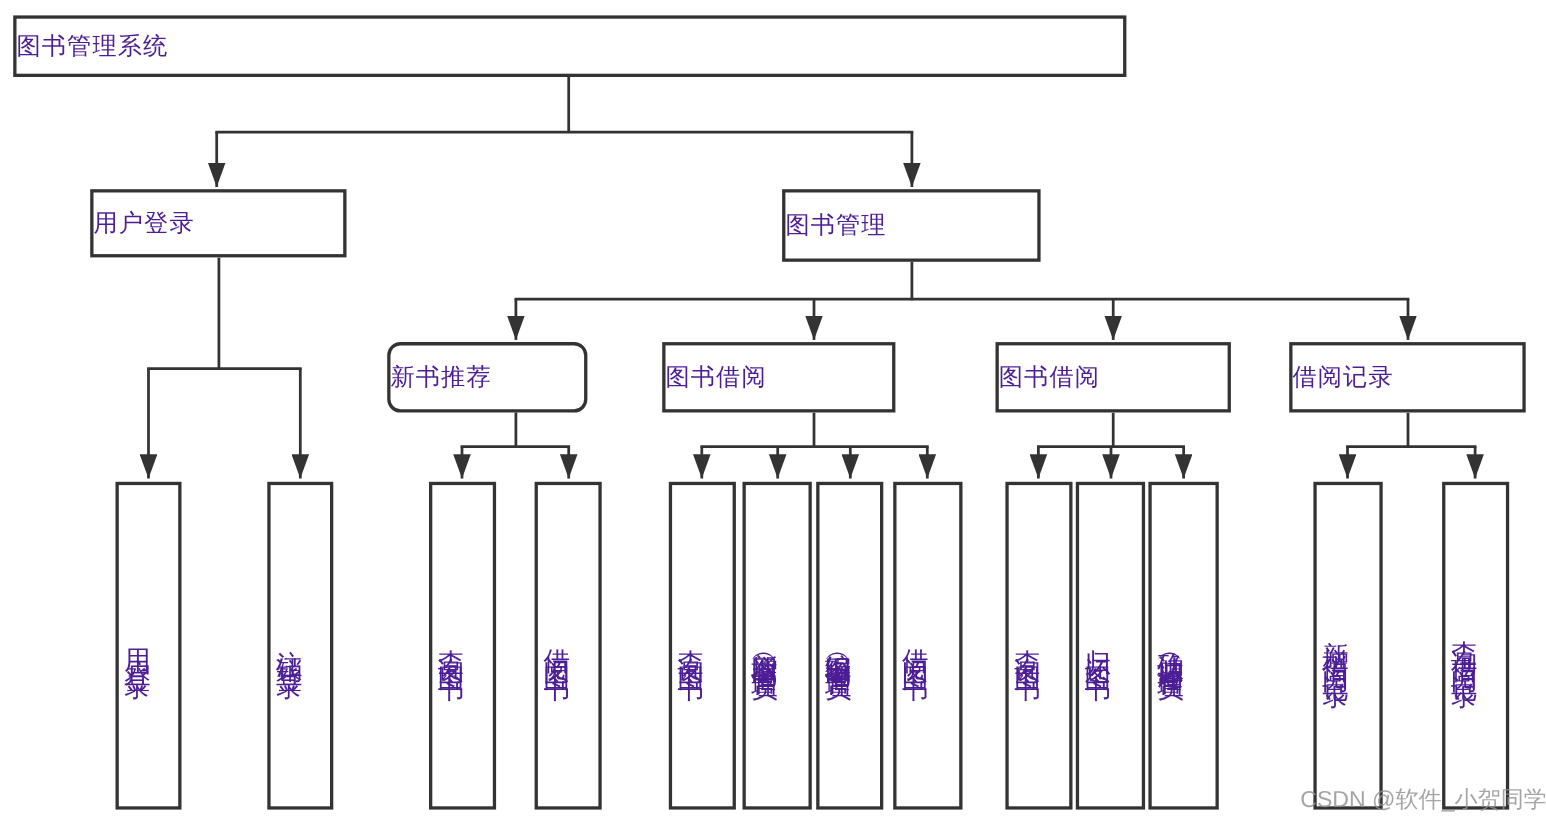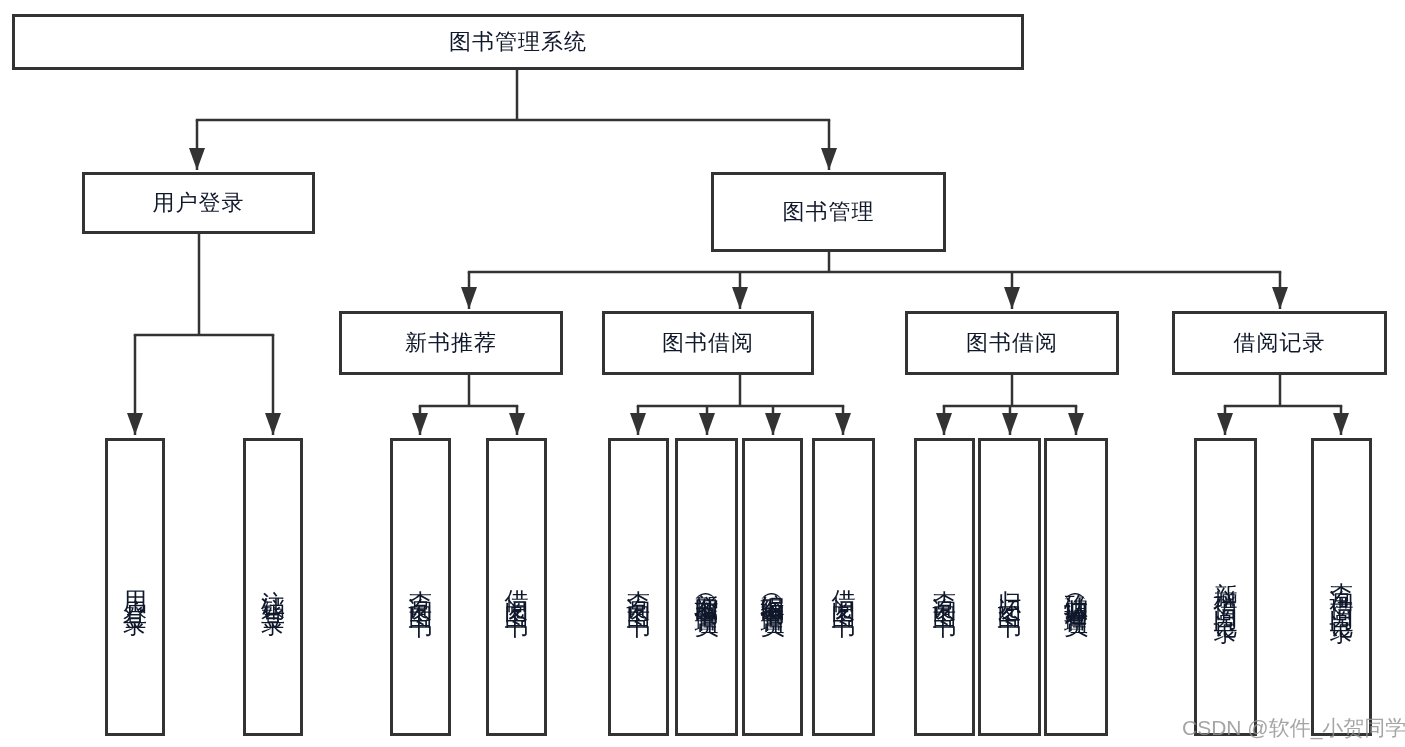--- a/index.html
+++ b/index.html
@@ -6,22 +6,21 @@
   body{font-family:"Liberation Sans",sans-serif;}
   .canvas{position:relative;width:1405px;height:747px;background:#ffffff;overflow:hidden;}
   .connectors{position:absolute;left:0;top:0;width:1405px;height:747px;}
   .box{
     position:absolute;
     box-sizing:border-box;
     border:3px solid #333333;
     background:#ffffff;
     display:flex;
     align-items:center;
-    justify-content:center;
-    color:#0f172a;
+    color:#4c1d95;
   }
   .hlabel{font-size:22px;letter-spacing:1px;white-space:nowrap;}
   .vlabel{
     writing-mode:vertical-rl;
     font-size:24px;
     letter-spacing:8px;
     white-space:nowrap;
   }
   .ls-tight .vlabel{letter-spacing:3px;}
   .watermark{
@@ -103,25 +102,25 @@
     </g>
   </svg>
 
   <div class="box" style="left:12px;top:14px;width:1012px;height:56px;">
     <span class="hlabel">图书管理系统</span>
   </div>
 
   <div class="box" style="left:82px;top:172px;width:233px;height:62px;">
     <span class="hlabel">用户登录</span>
   </div>
-  <div class="box" style="left:711px;top:172px;width:235px;height:80px;">
+  <div class="box" style="left:711px;top:172px;width:235px;height:66px;">
     <span class="hlabel">图书管理</span>
   </div>
 
-  <div class="box" style="left:339px;top:311px;width:224px;height:64px;">
+  <div class="box" style="left:352px;top:311px;width:182px;height:64px;border-radius:12px;">
     <span class="hlabel">新书推荐</span>
   </div>
   <div class="box" style="left:602px;top:311px;width:212px;height:64px;">
     <span class="hlabel">图书借阅</span>
   </div>
   <div class="box" style="left:905px;top:311px;width:214px;height:64px;">
     <span class="hlabel">图书借阅</span>
   </div>
   <div class="box" style="left:1172px;top:311px;width:215px;height:64px;">
     <span class="hlabel">借阅记录</span>

